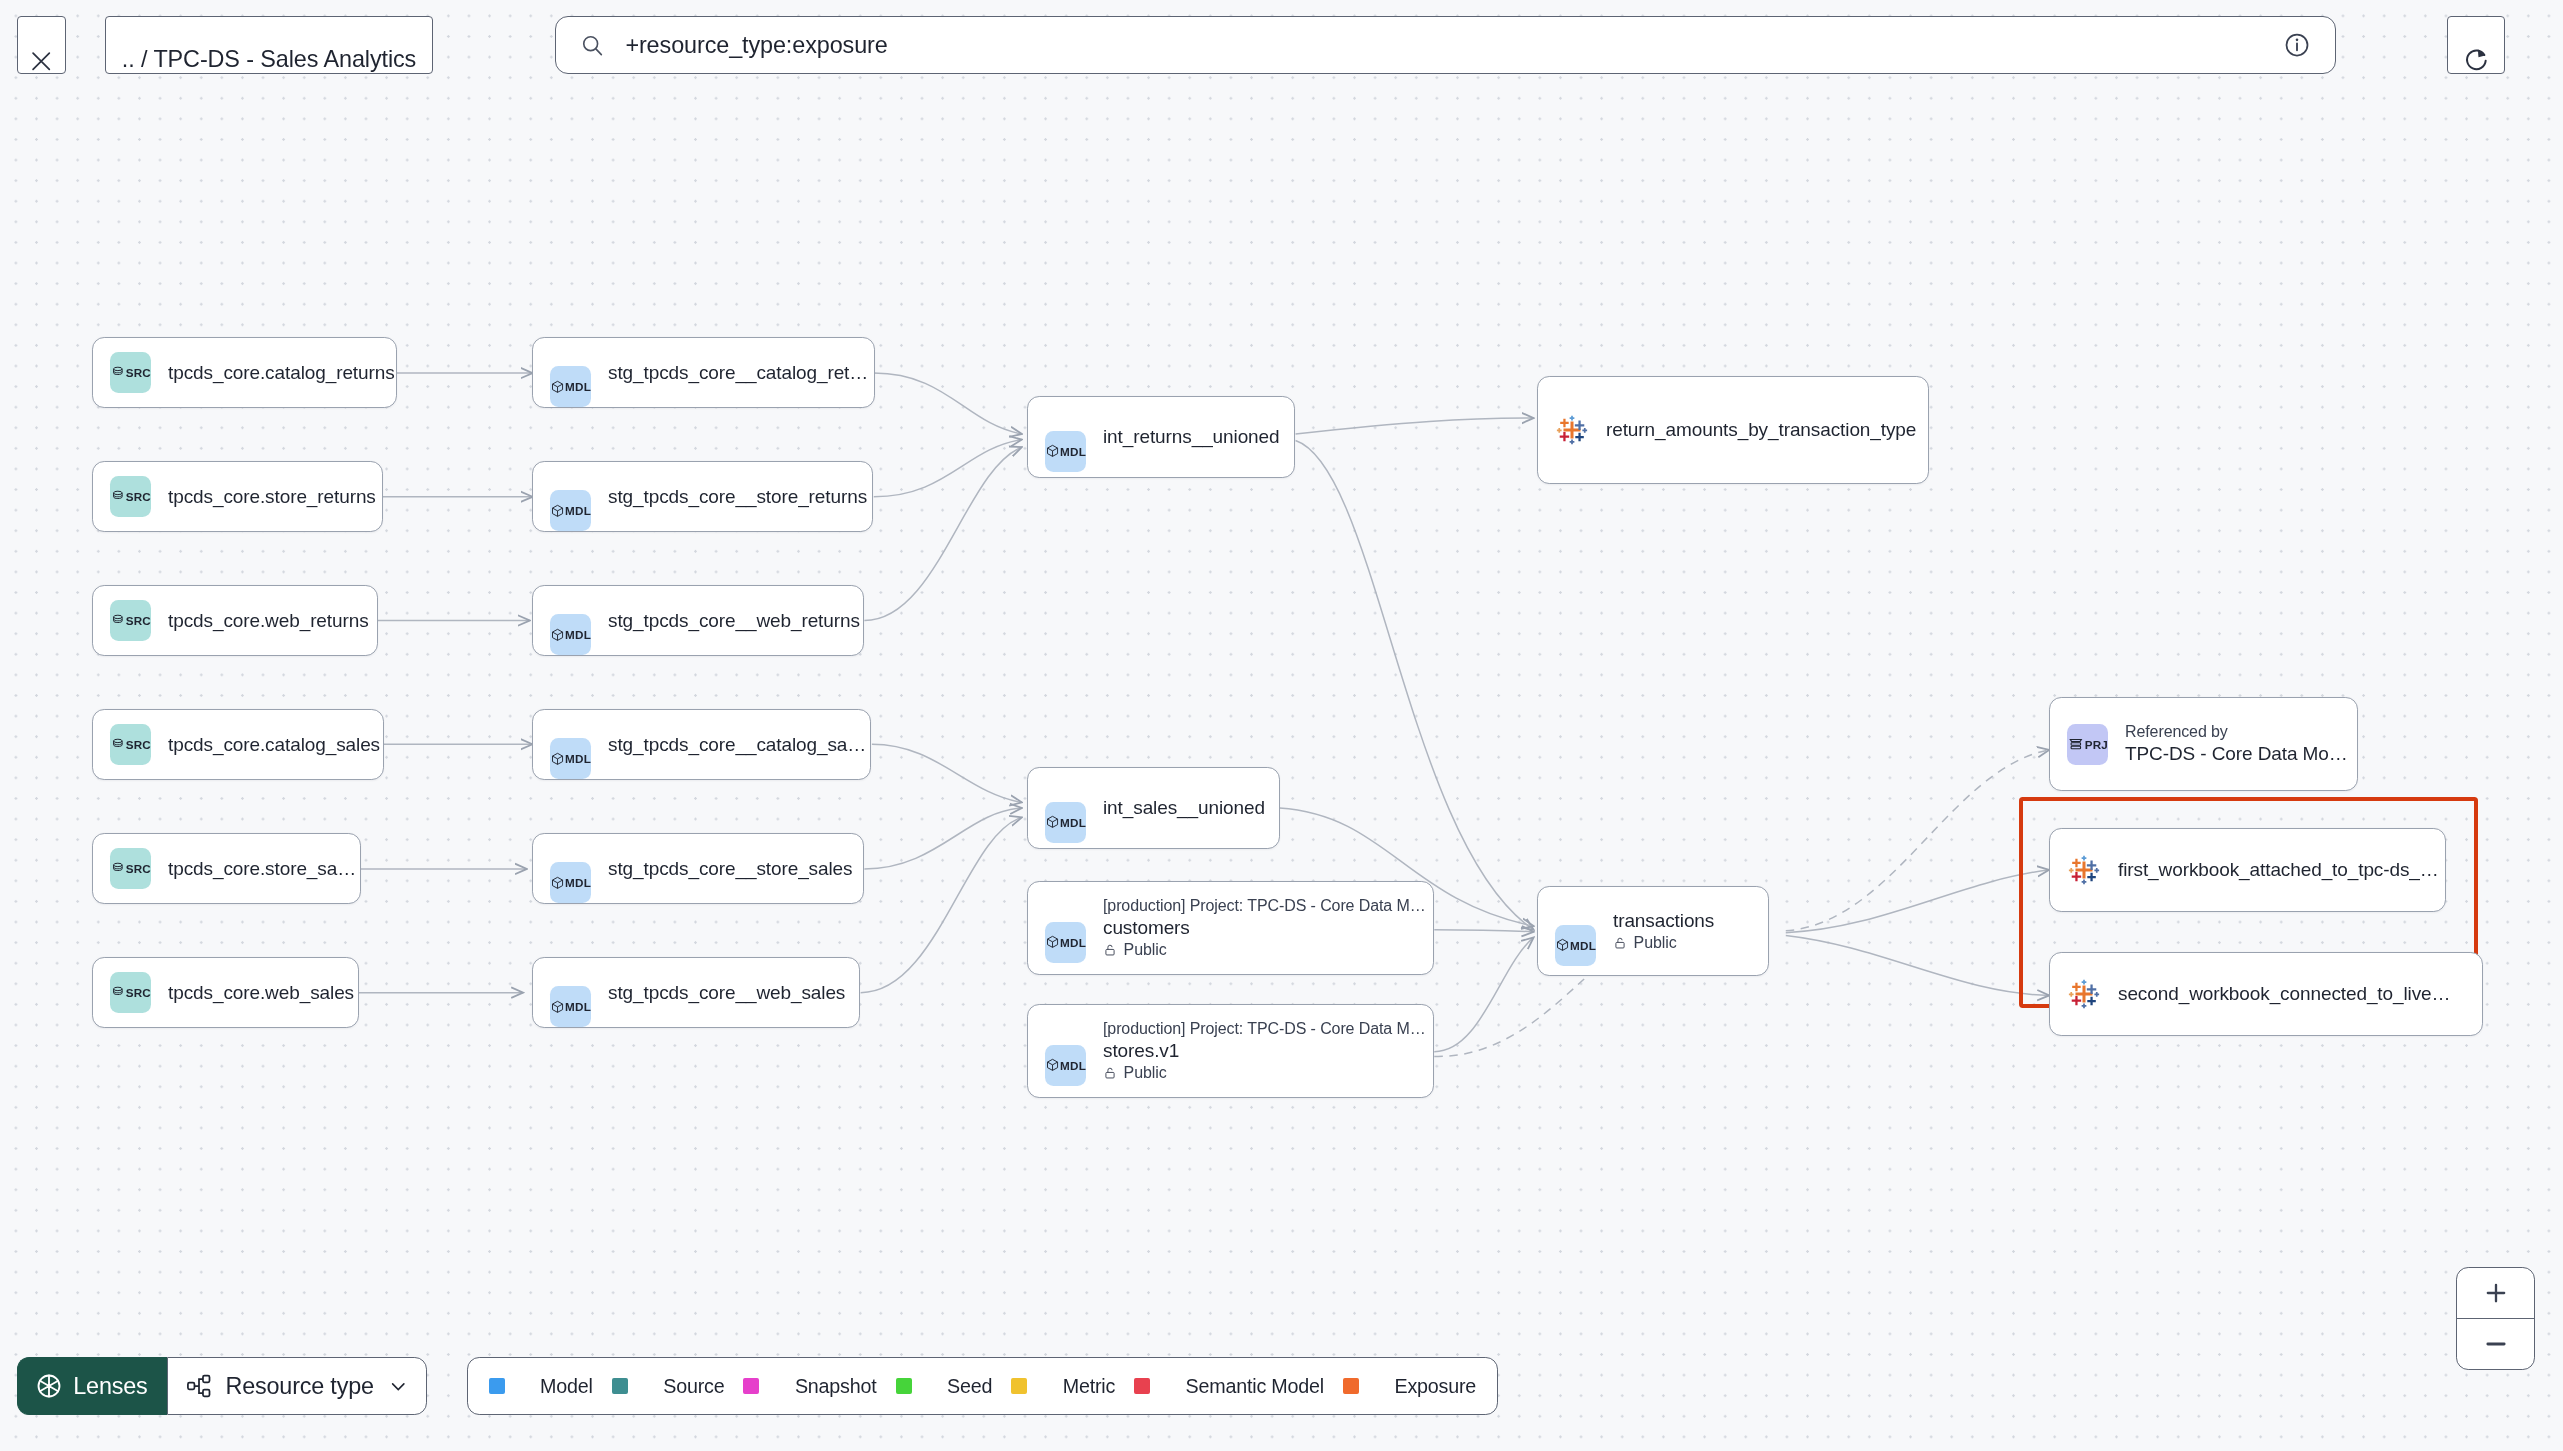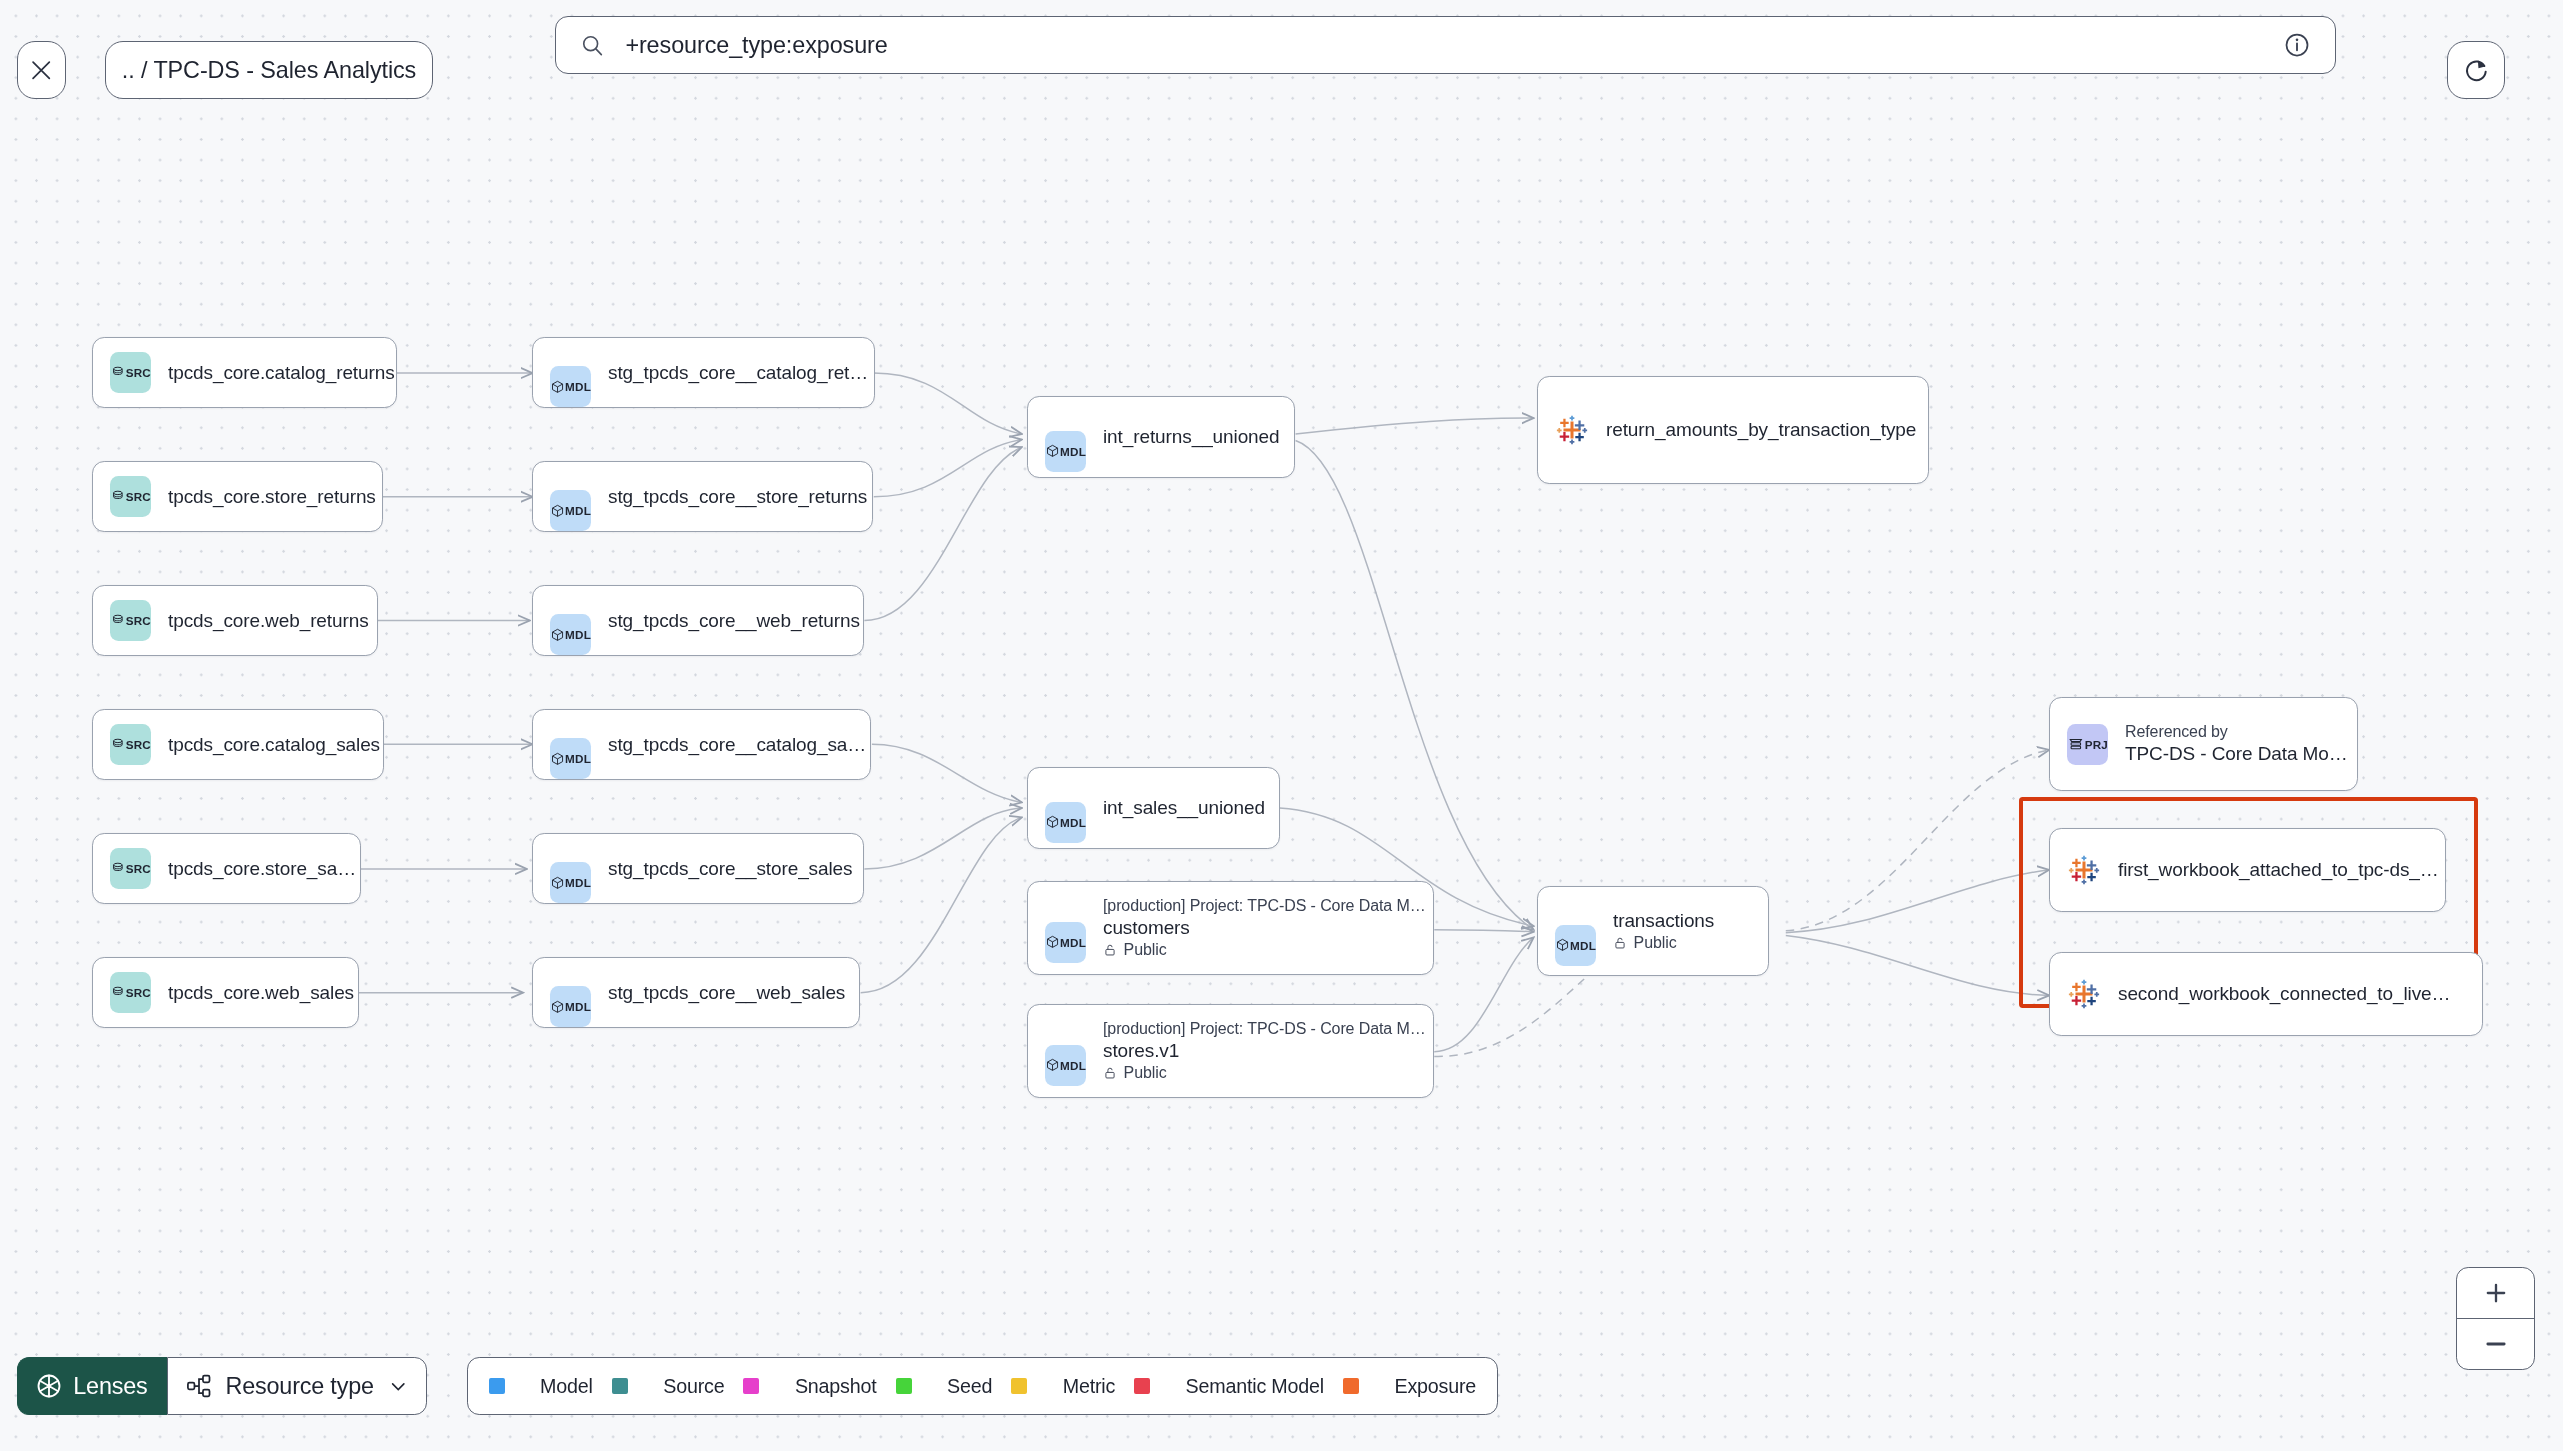--- a/index.html
+++ b/index.html
@@ -22,25 +22,24 @@
   .header {
     position: absolute; top: 0; left: 0;
     width: 2563px; height: 111px;
     z-index: 40;
     background: transparent;
     display: flex; align-items: center;
   }
   .hdr-btn {
     background: #ffffff;
     border: 1.5px solid #5d6473;
-    border-radius: 18px;
-    box-sizing: border-box;
-    display: flex; align-items: center; justify-content: center;
+    border-radius: 4px;
+    box-sizing: border-box;
+    display: flex; align-items: flex-end; justify-content: center;
     cursor: pointer;
-    margin-top: 25px;
   }
   .close-btn {
     position: absolute; left: 17px; top: 16px;
     width: 49px; height: 58px;
   }
   .breadcrumb-btn {
     position: absolute; left: 105px; top: 16px;
     width: 328px; height: 58px;
     padding: 0 20.6px;
     font-size: 23.4px; color: #1f2430; letter-spacing: -0.1px;

